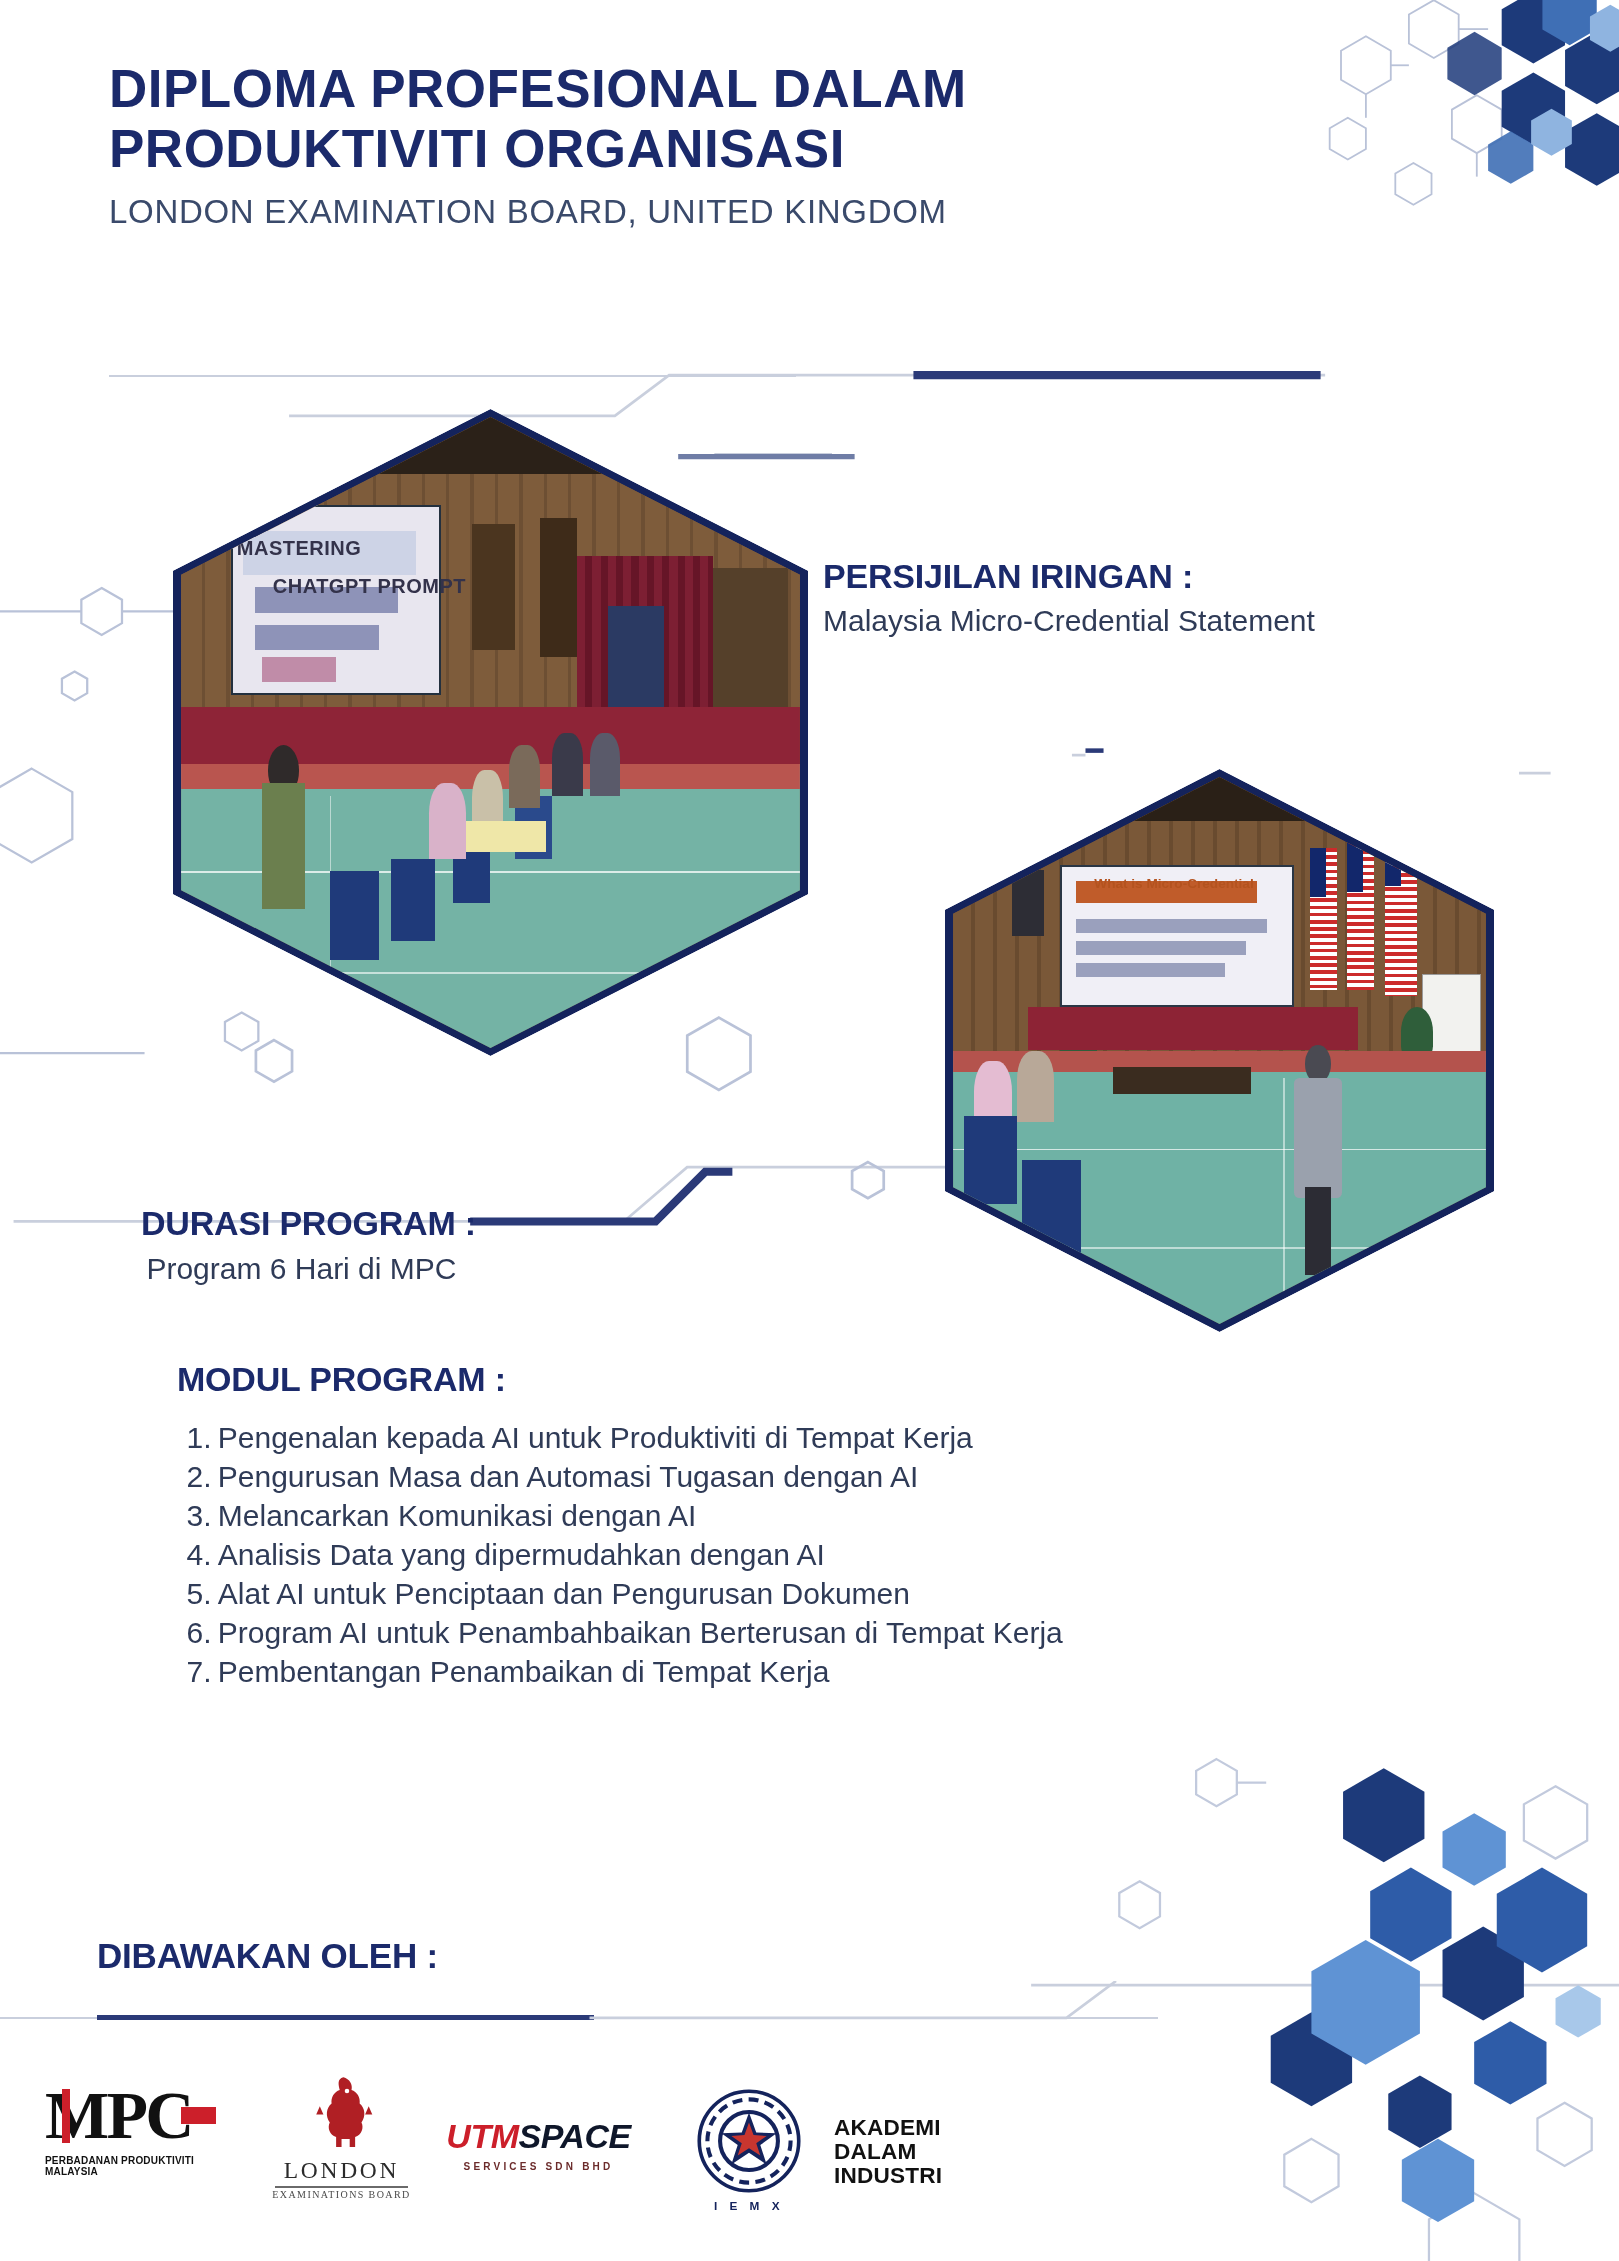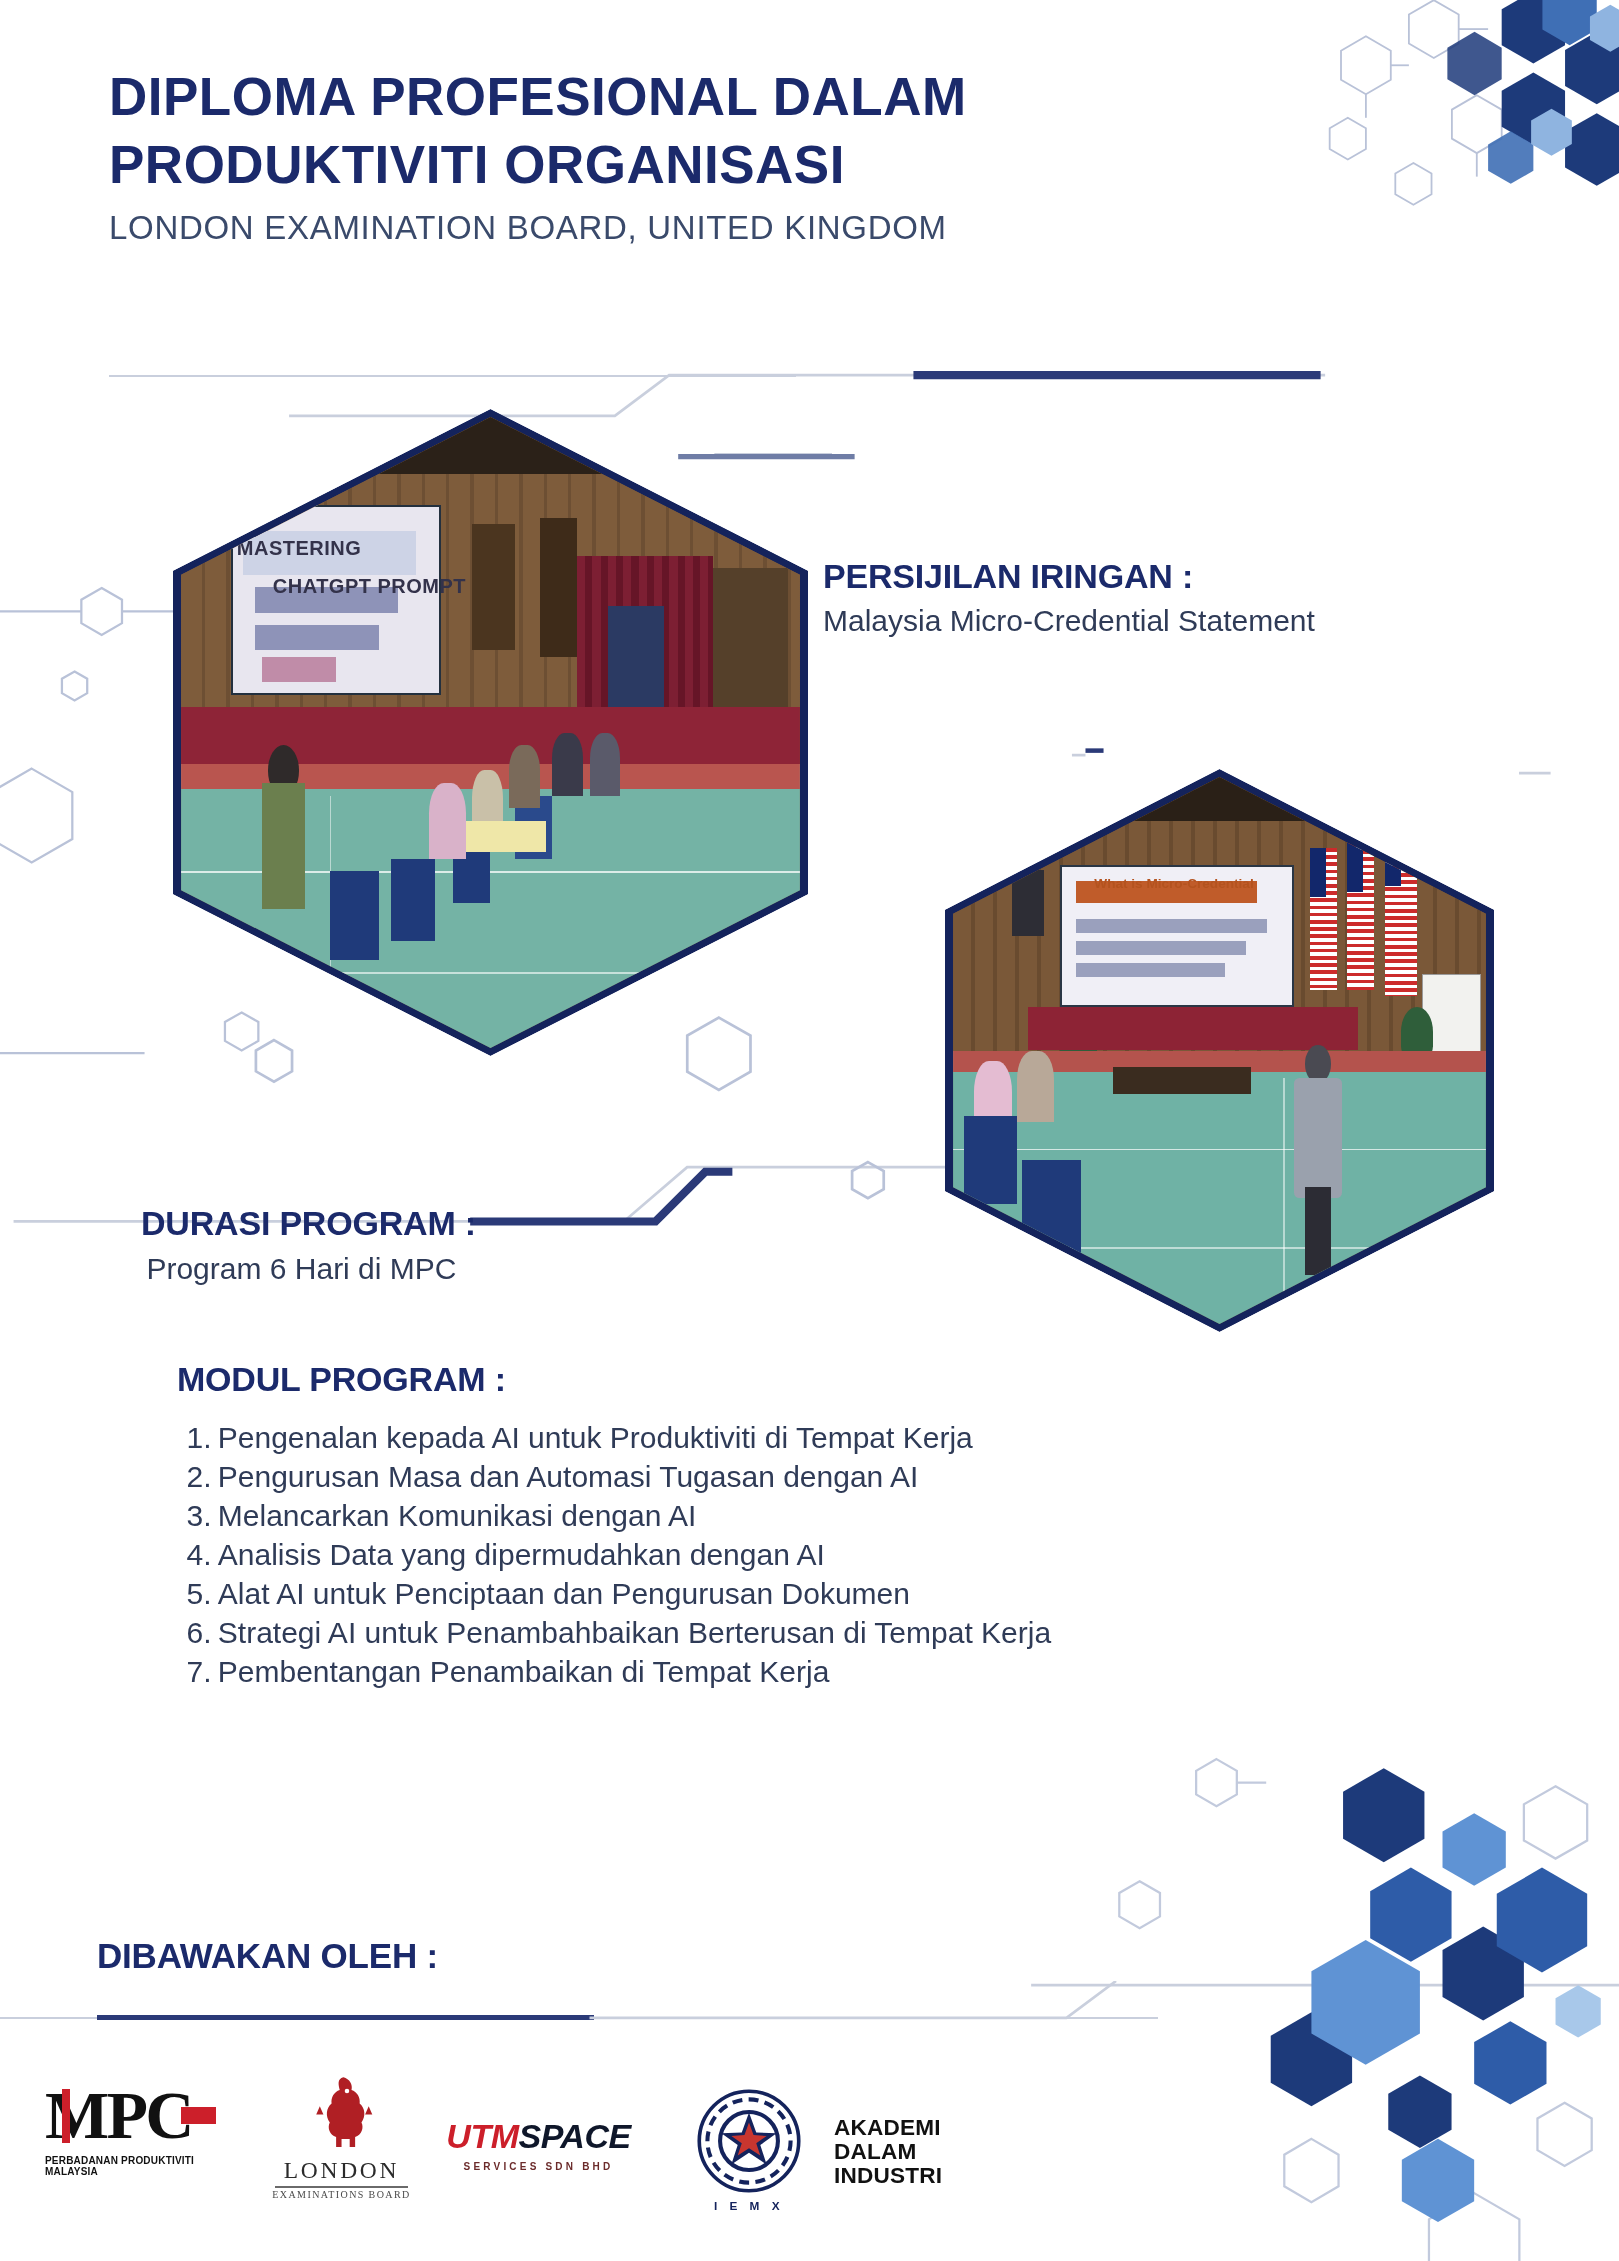--- a/index.html
+++ b/index.html
@@ -23,21 +23,20 @@
 
   
   .title-block { position: absolute; left: 109px; top: 59px; width: 1266px; }
   .title-line {
     font-size: 53px;
     font-weight: bold;
     letter-spacing: 0.5px;
     color: #1b2a6b;
     line-height: 1.14;
     text-transform: uppercase;
-    margin-top: 8px;
   }
   .subtitle {
     margin-top: 13.6px;
     font-size: 33px;
     color: #3a4a6b;
     letter-spacing: 0.7px;
     font-weight: 400;
     text-transform: uppercase;
   }
 
@@ -426,21 +425,21 @@
         <li>
           <span class="num">4.</span>
           <span>Analisis Data yang dipermudahkan dengan AI</span>
         </li>
         <li>
           <span class="num">5.</span>
           <span>Alat AI untuk Penciptaan dan Pengurusan Dokumen</span>
         </li>
         <li>
           <span class="num">6.</span>
-          <span>Strategi AI untuk Penambahbaikan Berterusan di Tempat Kerja</span>
+          <span>Program AI untuk Penambahbaikan Berterusan di Tempat Kerja</span>
         </li>
         <li>
           <span class="num">7.</span>
           <span>Pembentangan Penambaikan di Tempat Kerja</span>
         </li>
       </ol>
     </div>
   </div>
 
   <div id="dibawakan">

